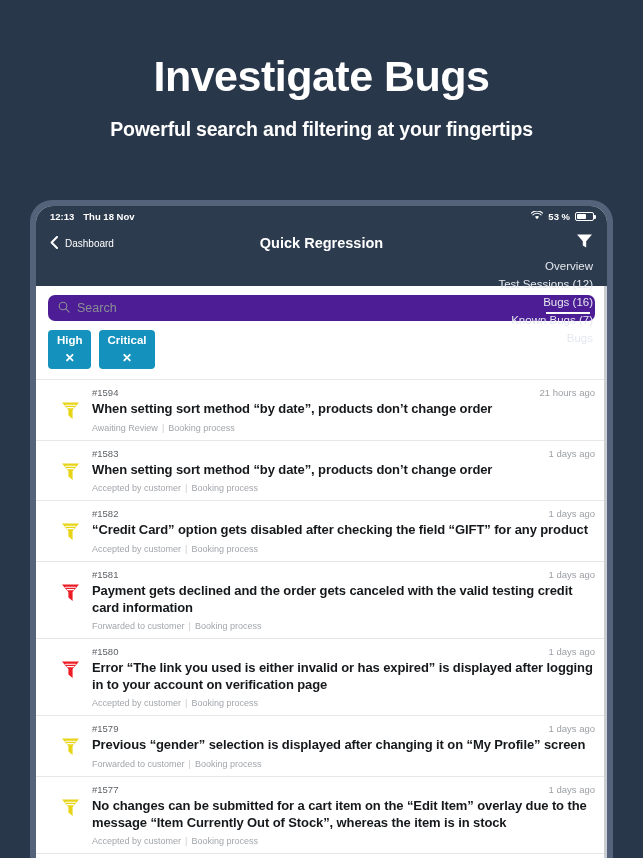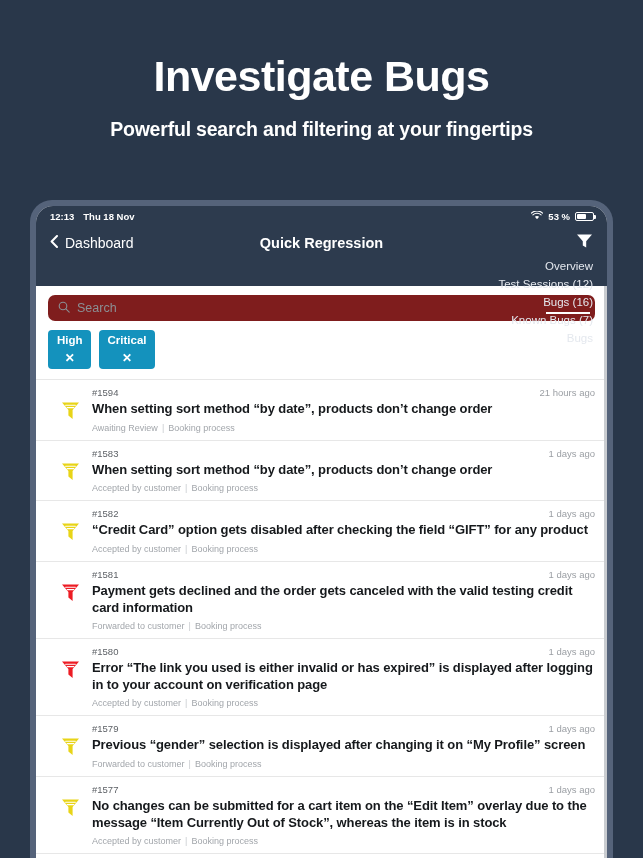--- a/index.html
+++ b/index.html
@@ -84,21 +84,21 @@
   .navbar {
     background: #2d3b4e;
     height: 34px;
     display: flex;
     align-items: center;
     position: relative;
     padding: 0 14px;
   }
   .nav-back {
     display: flex; align-items: center; gap: 7px;
-    color: #ffffff; font-size: 14px;
+    color: #ffffff; font-size: 10px;
     cursor: pointer;
   }
   .nav-title {
     position: absolute; left: 0; right: 0;
     text-align: center;
     color: #ffffff; font-size: 14.5px; font-weight: bold;
     pointer-events: none;
   }
   .nav-filter { margin-left: auto; z-index: 2; cursor: pointer; display:flex; }
 
@@ -128,21 +128,21 @@
     position: absolute;
     left: 50%; transform: translateX(-50%);
     bottom: 0;
     width: 44px; height: 2px;
     background: #ffffff;
   }
 
   
   .search-wrap { padding: 9px 12px 0 12px; background: #fff; }
   .search-box {
-    background: #7f1d1d;
+    background: #4c1d95;
     border-radius: 7px;
     height: 26px;
     display: flex; align-items: center;
     gap: 7px;
     padding: 0 10px;
   }
   .search-placeholder { color: #8b8f94; font-size: 12.5px; }
 
   
   .chips { display: flex; gap: 8px; padding: 9px 12px 10px 12px; background: #fff; }

